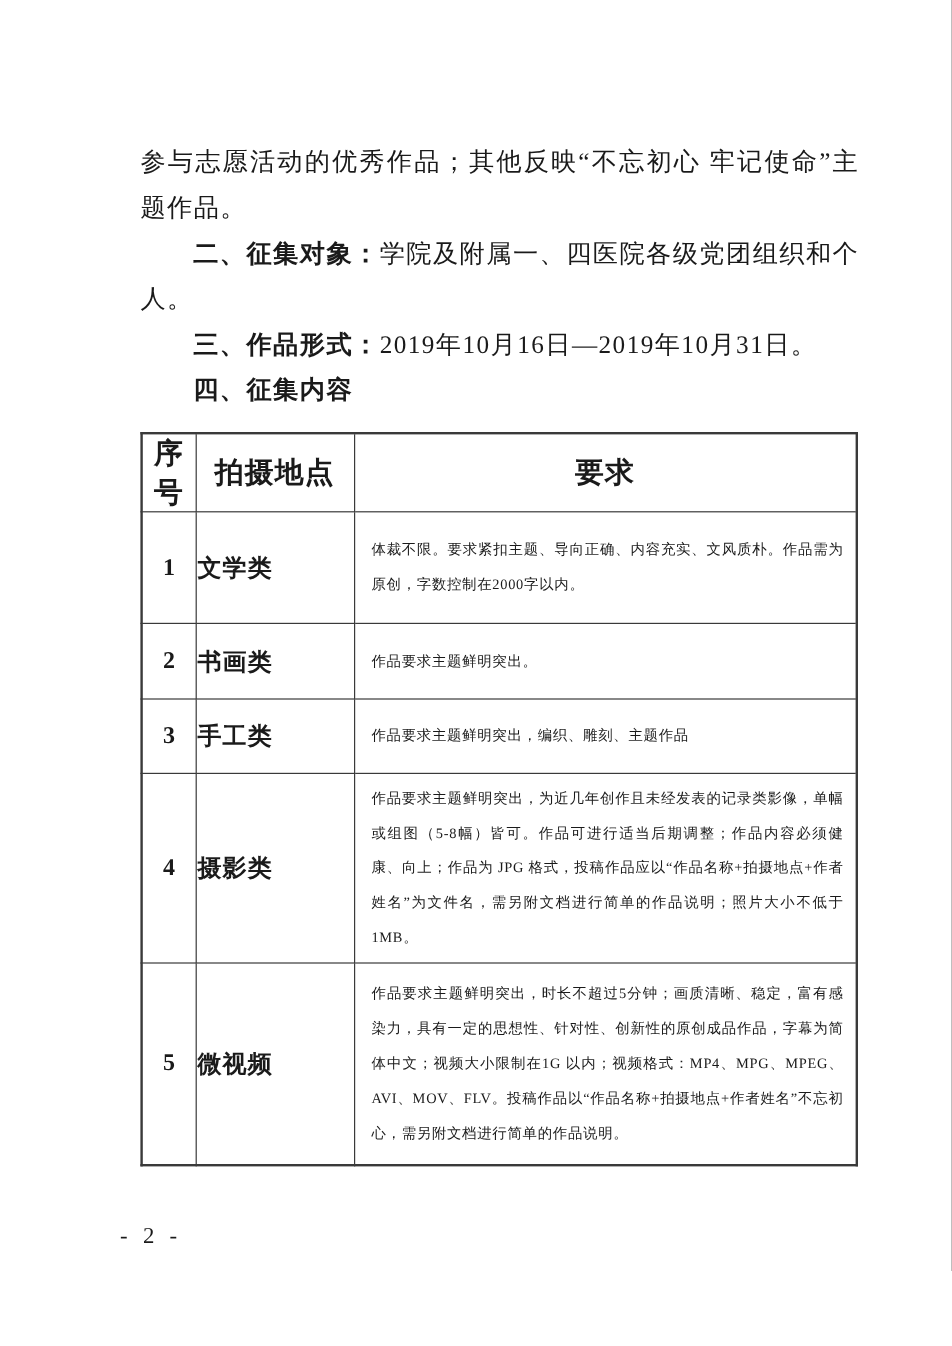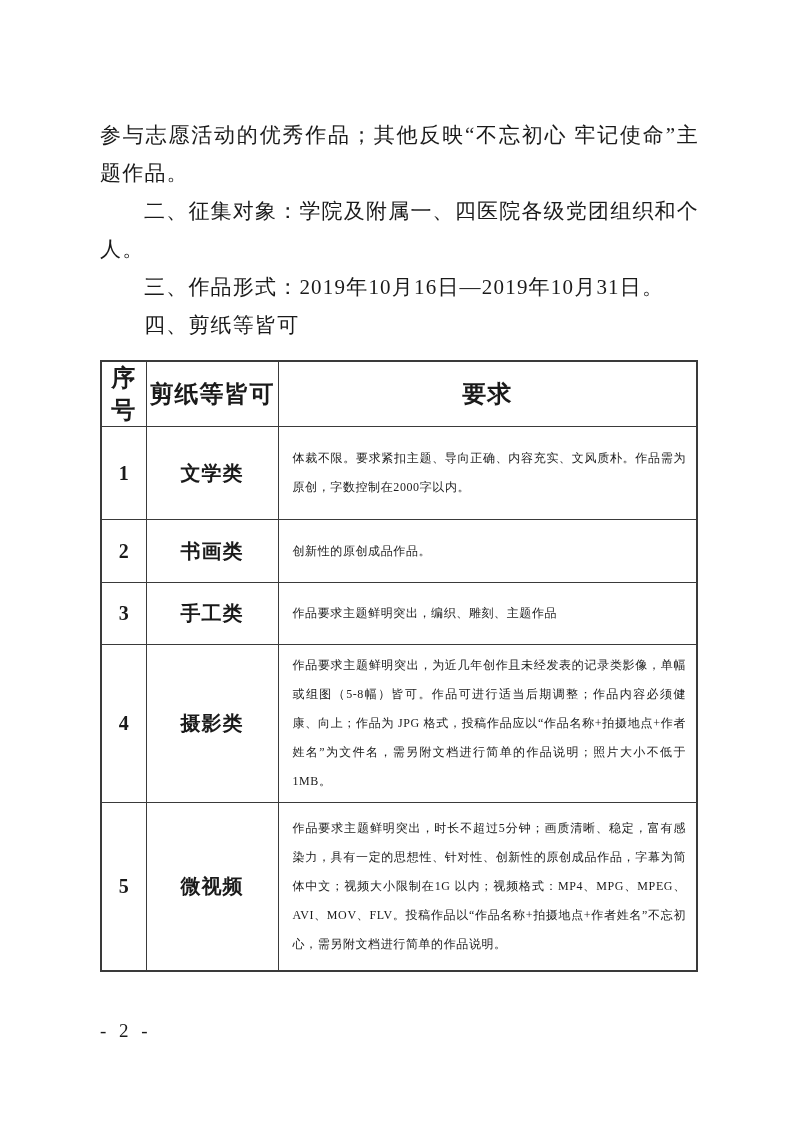--- a/index.html
+++ b/index.html
@@ -8,33 +8,33 @@
     width: 793px;
     height: 1122px;
     background: #ffffff;
     margin: 0 auto;
     overflow: hidden;
     font-family: "Liberation Serif", serif;
     color: #1a1a1a;
   }
   .doc {
     position: absolute;
-    left: 100px;
+    left: 117px;
     top: 116px;
     width: 599px;
   }
   .doc p {
     margin: 0;
     font-size: 21px;
     line-height: 38px;
     letter-spacing: 1.2px;
     text-align: justify;
   }
   .doc p.indent { text-indent: 44px; }
-  .b { font-weight: normal; }
+  .b { font-weight: bold; }
   table.subm {
     margin-top: 16px;
     border-collapse: collapse;
     width: 596px;
     table-layout: fixed;
   }
   table.subm, table.subm th, table.subm td {
     border: 1px solid #3a3a3a;
   }
   table.subm { border-width: 2px; }
@@ -45,21 +45,21 @@
     padding: 0;
   }
   td.no {
     text-align: center;
     font-family: "Liberation Serif", serif;
     font-weight: bold;
     font-size: 20px;
     vertical-align: middle;
   }
   td.form {
-    text-align: center;
+    text-align: left;
     font-weight: bold;
     font-size: 20px;
     letter-spacing: 1px;
     vertical-align: middle;
   }
   td.req {
     font-size: 12px;
     line-height: 29px;
     letter-spacing: 0.6px;
     vertical-align: middle;
@@ -87,43 +87,43 @@
 
 <div class="page">
   <div class="doc">
 
     <p>参与志愿活动的优秀作品；其他反映“不忘初心 牢记使命”主题作品。</p>
 
     <p class="indent"><span class="b">二、征集对象：</span><span>学院及附属一、四医院各级党团组织和个人。</span></p>
 
     <p class="indent"><span class="b">三、作品形式：</span><span>2019年10月16日—2019年10月31日。</span></p>
 
-    <p class="indent b">四、剪纸等皆可</p>
+    <p class="indent b">四、征集内容</p>
 
     <table class="subm">
       <colgroup>
         <col style="width:45px">
         <col style="width:132px">
         <col style="width:419px">
       </colgroup>
       <tbody>
           <tr class="h-row">
         <th>序号</th>
-        <th>剪纸等皆可</th>
+        <th>拍摄地点</th>
         <th>要求</th>
       </tr>
       <tr class="row-1">
         <td class="no">1</td>
         <td class="form">文学类</td>
         <td class="req">体裁不限。要求紧扣主题、导向正确、内容充实、文风质朴。作品需为原创，字数控制在2000字以内。</td>
       </tr>
       <tr class="row-2">
         <td class="no">2</td>
         <td class="form">书画类</td>
-        <td class="req">创新性的原创成品作品。</td>
+        <td class="req">作品要求主题鲜明突出。</td>
       </tr>
       <tr class="row-3">
         <td class="no">3</td>
         <td class="form">手工类</td>
         <td class="req">作品要求主题鲜明突出，编织、雕刻、主题作品</td>
       </tr>
       <tr class="row-4">
         <td class="no">4</td>
         <td class="form">摄影类</td>
         <td class="req">作品要求主题鲜明突出，为近几年创作且未经发表的记录类影像，单幅或组图（5-8幅）皆可。作品可进行适当后期调整；作品内容必须健康、向上；作品为 JPG 格式，投稿作品应以“作品名称+拍摄地点+作者姓名”为文件名，需另附文档进行简单的作品说明；照片大小不低于1MB。</td>

